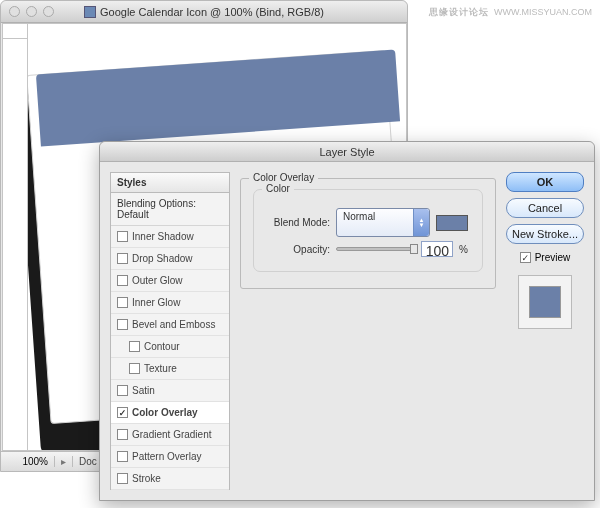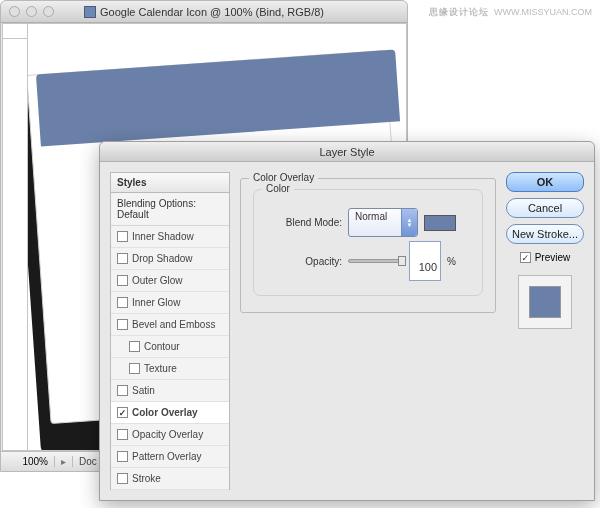--- a/index.html
+++ b/index.html
@@ -39,28 +39,28 @@
 .style-list .item { padding: 5px 6px; border-bottom: 1px solid #e2e2e2; display: flex; align-items: center; gap: 4px; color: #444; cursor: pointer; }
 .style-list .item.indent { padding-left: 18px; }
 .style-list .item.active { background: #fff; font-weight: bold; }
 .chk { width: 11px; height: 11px; border: 1px solid #888; background: #fff; display: flex; align-items: center; justify-content: center; font-size: 9px; color: #333; flex-shrink: 0; }
 
 .settings { flex: 1; }
 .fieldset { border: 1px solid #bababa; border-radius: 3px; padding: 10px 12px 16px; position: relative; margin-top: 6px; }
 .fieldset > .legend { position: absolute; top: -7px; left: 8px; background: #e8e8e8; padding: 0 4px; font-size: 10px; color: #333; }
 .inner-fieldset { border: 1px solid #d0d0d0; border-radius: 7px; padding: 14px 10px 10px; position: relative; }
 .inner-fieldset > .legend { position: absolute; top: -7px; left: 8px; background: #e8e8e8; padding: 0 4px; font-size: 10px; color: #333; }
-.row { display: flex; align-items: center; gap: 6px; font-size: 10px; color: #333; margin: 4px 16px; }
+.row { display: flex; align-items: center; gap: 6px; font-size: 10px; color: #333; margin: 4px 4px; }
 .row label { width: 62px; text-align: right; }
 .select { flex: 1; max-width: 130px; height: 29px; border: 1px solid #7a8aa8; border-radius: 3px; background: linear-gradient(#fdfdff,#e4ebf7); position: relative; padding: 2px 18px 2px 6px; font-size: 10px; }
 .select .arrow { position: absolute; right: 0; top: 0; bottom: 0; width: 16px; background: linear-gradient(#a9c0ee,#6f94d6); border-left: 1px solid #6f8fc6; border-radius: 0 3px 3px 0; display: flex; flex-direction: column; align-items: center; justify-content: center; color: #fff; font-size: 6px; line-height: 5px; }
 .swatch { width: 32px; height: 16px; background: #6b80a8; border: 1px solid #555; }
 .slider { flex: 1; max-width: 130px; height: 4px; background: #c0c0c0; border: 1px solid #999; border-radius: 2px; position: relative; }
 .slider .thumb { position: absolute; right: -4px; top: -4px; width: 8px; height: 10px; background: #e8e8e8; border: 1px solid #888; }
-.numbox { width: 32px; height: 16px; border: 1px solid #8fa2c7; background: #fff; text-align: right; padding: 19px 3px; font-size: 11px; }
+.numbox { width: 32px; height: 16px; border: 1px solid #8fa2c7; background: #fff; text-align: right; padding: 1px 3px; font-size: 14px; }
 
 .button-col { width: 78px; display: flex; flex-direction: column; gap: 6px; align-items: center; }
 .aqua { width: 100%; height: 20px; border: 1px solid #6f8ebc; border-radius: 10px; background: linear-gradient(#f7fbff,#d8e8fb); font-size: 11px; color: #222; cursor: pointer; }
 .aqua.primary { background: linear-gradient(#cfe6ff,#8ebef6); border-color: #4f7ec2; font-weight: bold; border-radius: 8px; }
 .preview-row { display: flex; align-items: center; gap: 4px; font-size: 10px; margin-top: 2px; }
 .preview-swatch { width: 54px; height: 54px; border: 1px solid #bababa; background: #f3f3f3; display: flex; align-items: center; justify-content: center; margin-top: 6px; }
 .preview-swatch .inner { width: 32px; height: 32px; background: #6b80a8; border: 1px solid #999; }
 </style>
 </head>
 <body>
@@ -133,21 +133,21 @@
           <div class="item">
             <span class="chk"></span>
             <span>Satin</span>
           </div>
           <div class="item active">
             <span class="chk">✓</span>
             <span>Color Overlay</span>
           </div>
           <div class="item">
             <span class="chk"></span>
-            <span>Opacity Overlay</span>
+            <span>Gradient Gradient</span>
           </div>
           <div class="item">
             <span class="chk"></span>
             <span>Pattern Overlay</span>
           </div>
           <div class="item">
             <span class="chk"></span>
             <span>Stroke</span>
           </div>
         </div>

